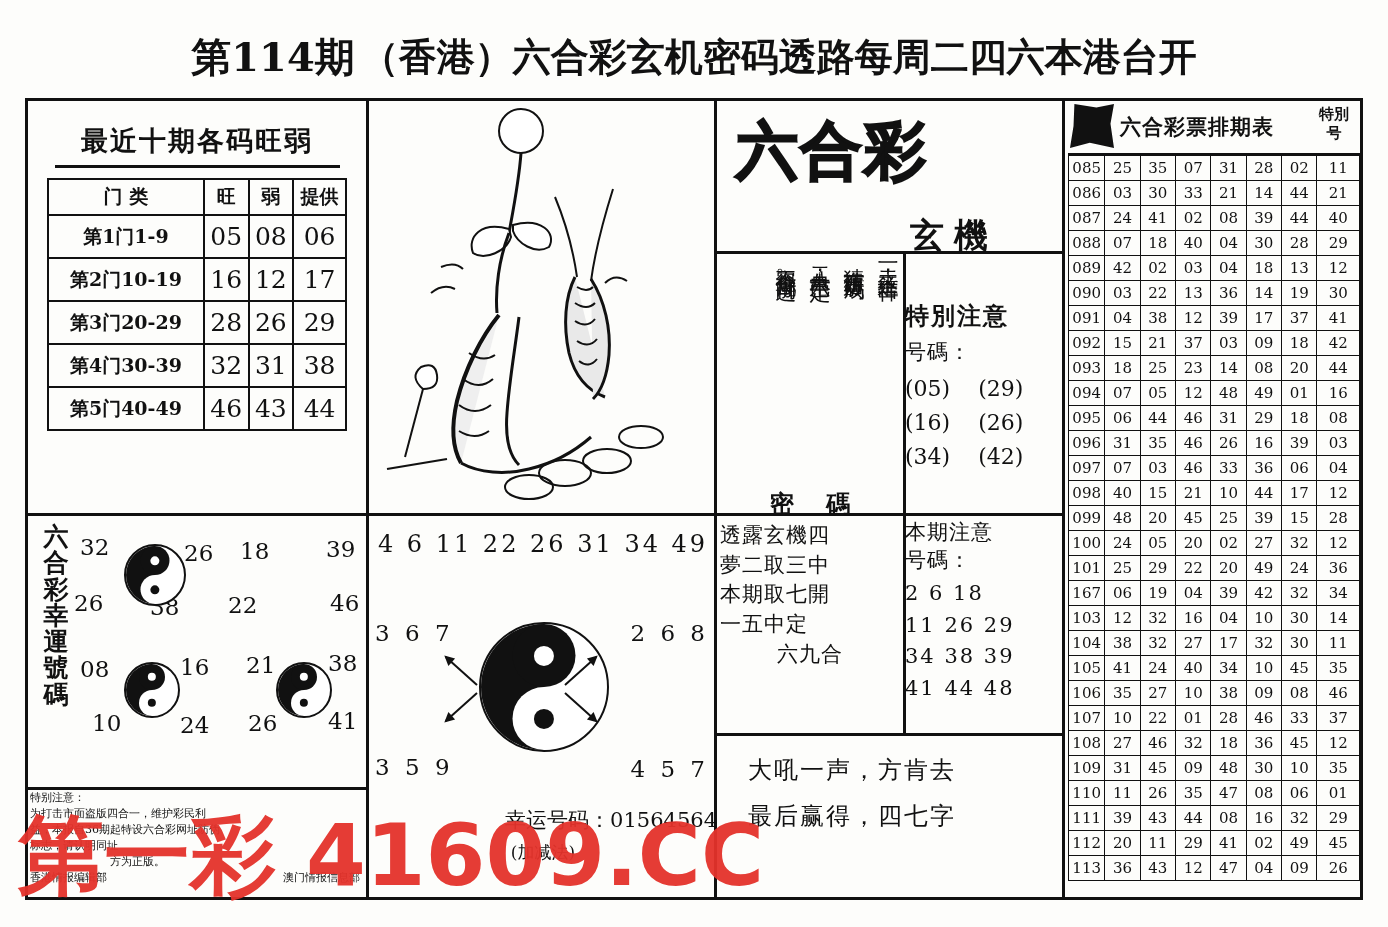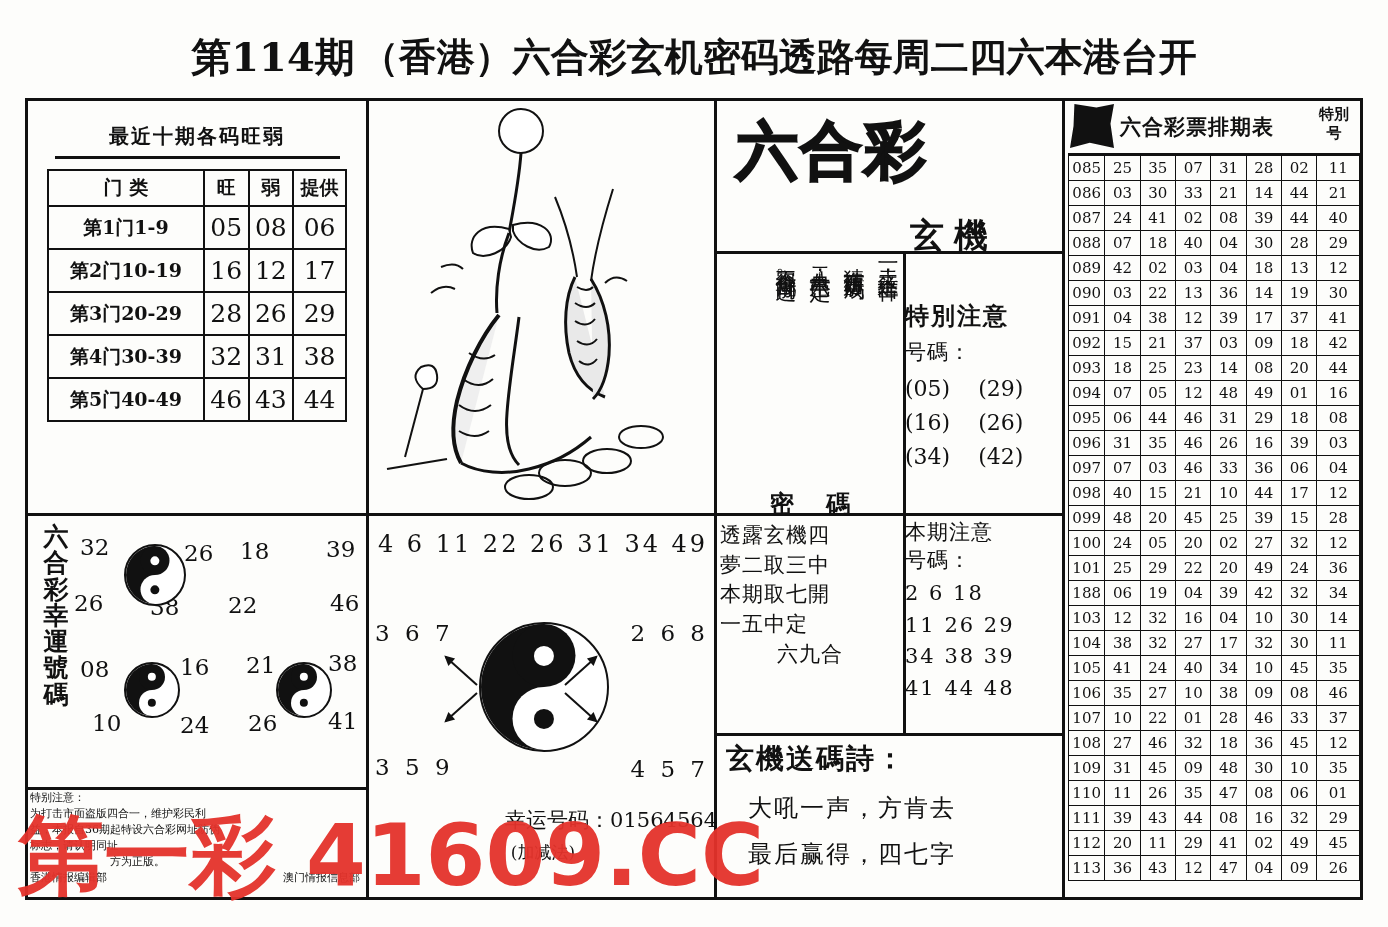--- a/index.html
+++ b/index.html
@@ -36,21 +36,21 @@
 
   
   .vrule{position:absolute;top:0;width:3px;background:#111;height:100%;}
 
   
   .p-hotcold{
     position:absolute;left:28px;top:101px;width:338px;height:412px;
     box-sizing:border-box;
   }
   .p-hotcold .ttl{
-    text-align:center;font-size:20px;font-weight:bold;padding-top:22px;
+    text-align:center;font-size:27px;font-weight:bold;padding-top:22px;
     font-family:"DejaVu Serif","Liberation Serif",serif;
     letter-spacing:2px;
   }
   .p-hotcold .underline{
     width:285px;height:3px;background:#111;margin:6px auto 0;
   }
   table.hc{
     border-collapse:collapse;margin:10px auto 0;width:300px;
     font-family:"DejaVu Serif","Liberation Serif",serif;
   }
@@ -453,21 +453,20 @@
     <div class="t">号碼：</div>
     <div class="nums">
       <div>2  6  18</div>
       <div>11  26  29</div>
       <div>34 38  39</div>
       <div>41 44  48</div>
     </div>
   </div>
 
   <div class="p-poem">
-    <div class="t">玄機送碼詩：</div>
     <div class="l">大吼一声，方肯去</div>
     <div class="l">最后赢得，四七字</div>
   </div>
 
   <div class="p-right">
     <div class="rt-head">
       <div class="blot"></div>
       <div class="h1">六合彩票排期表</div>
       <div class="h2">特別号</div>
     </div>
@@ -637,21 +636,21 @@
             <td class="c0">101</td>
             <td class="cn">25</td>
             <td class="cn">29</td>
             <td class="cn">22</td>
             <td class="cn">20</td>
             <td class="cn">49</td>
             <td class="cn">24</td>
             <td class="cs">36</td>
           </tr>
           <tr>
-            <td class="c0">188</td>
+            <td class="c0">167</td>
             <td class="cn">06</td>
             <td class="cn">19</td>
             <td class="cn">04</td>
             <td class="cn">39</td>
             <td class="cn">42</td>
             <td class="cn">32</td>
             <td class="cs">34</td>
           </tr>
           <tr>
             <td class="c0">103</td>

